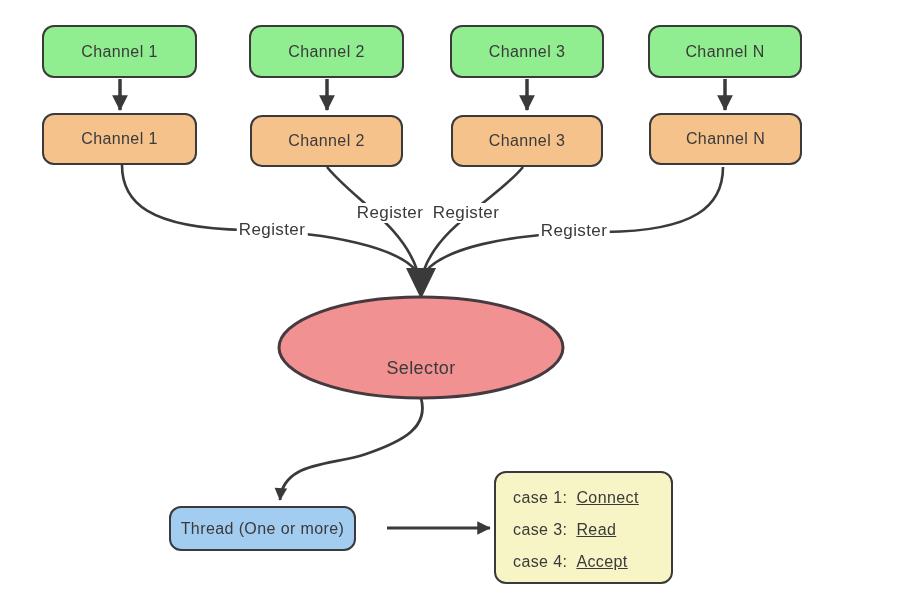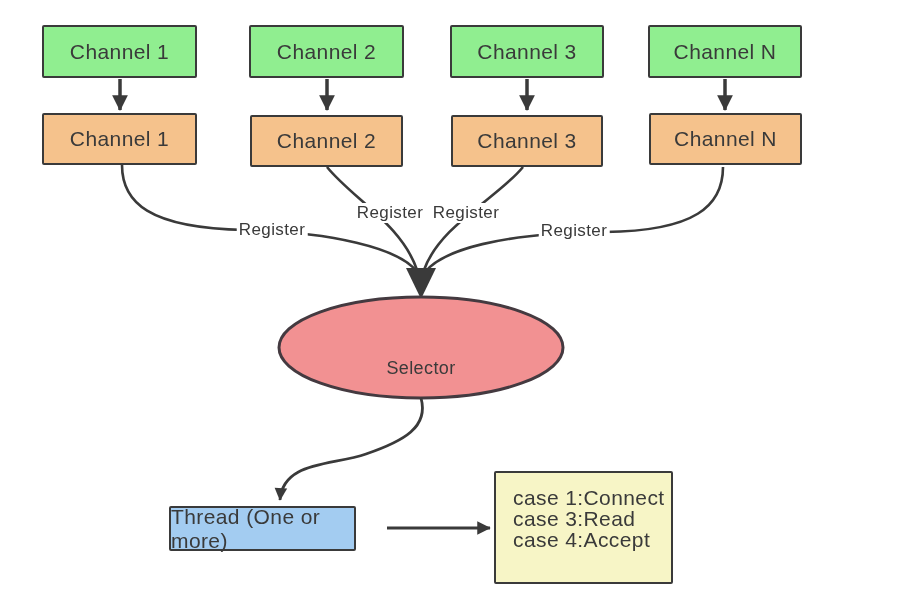--- a/index.html
+++ b/index.html
@@ -12,35 +12,35 @@
     --text-ink:#3a3a3a;
   }
   html,body{margin:0;padding:0;background:#ffffff;}
   .stage{
     position:relative;width:897px;height:594px;background:#ffffff;overflow:hidden;
     font-family:"Liberation Sans","DejaVu Sans",sans-serif;color:var(--text-ink);
   }
   .links{position:absolute;left:0;top:0;z-index:1;}
   .box{
     position:absolute;z-index:2;box-sizing:border-box;
-    border:2.5px solid var(--line-ink);border-radius:2px;
+    border:2.5px solid var(--line-ink);border-radius:12px;
     display:flex;align-items:center;justify-content:center;
-    font-size:21px;letter-spacing:.4px;
+    font-size:16px;letter-spacing:.4px;
   }
   .box--green{background:var(--source-channel-fill);}
   .box--orange{background:var(--registered-channel-fill);}
   .box--thread{background:var(--thread-fill);}
   .box--cases{
     background:var(--case-fill);
-    flex-direction:column;align-items:flex-start;justify-content:flex-start;
+    flex-direction:column;align-items:flex-start;justify-content:space-between;
     padding:14px 10px 10px 17px;line-height:21px;
   }
   .case-row{display:flex;white-space:nowrap;}
   .case-label{display:inline-block;min-width:50px;}
-  .case-action{}
+  .case-action{margin-left:9px;text-decoration:underline;}
   .lbl{
     position:absolute;z-index:3;transform:translate(-50%,-50%);
     background:#ffffff;padding:0 2px;white-space:nowrap;
     font-size:17px;letter-spacing:.4px;
   }
   .lbl--selector{font-size:18px;background:transparent;}
 </style>
 </head>
 <body>
 

